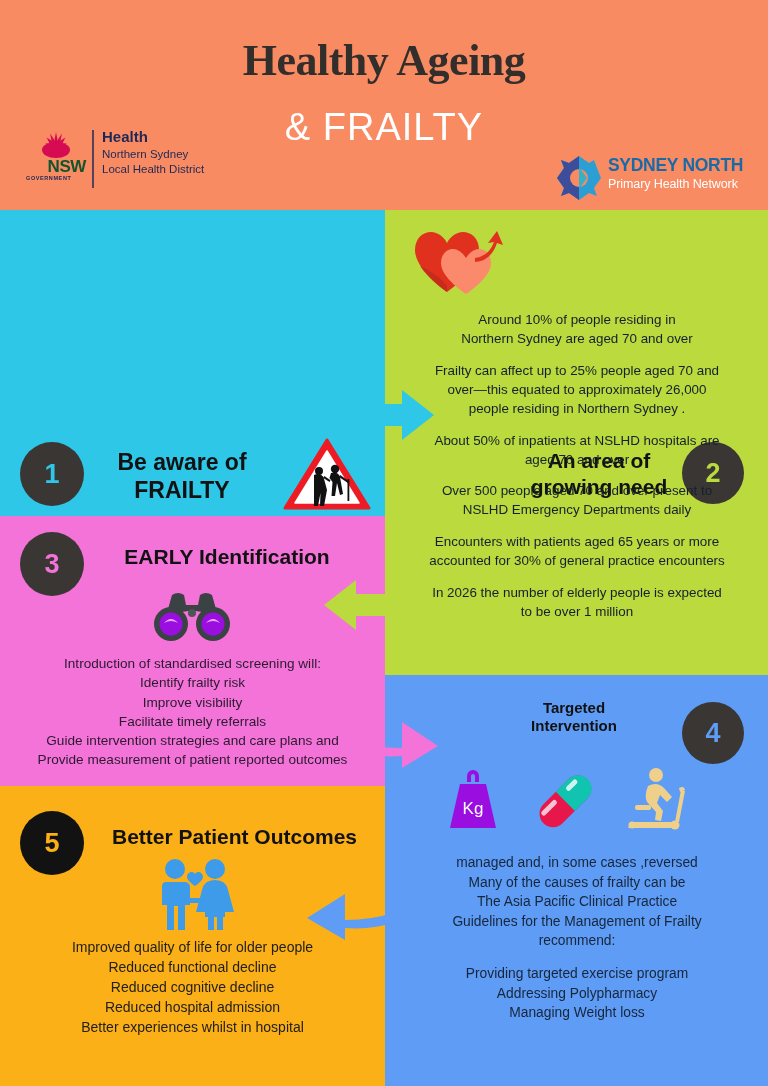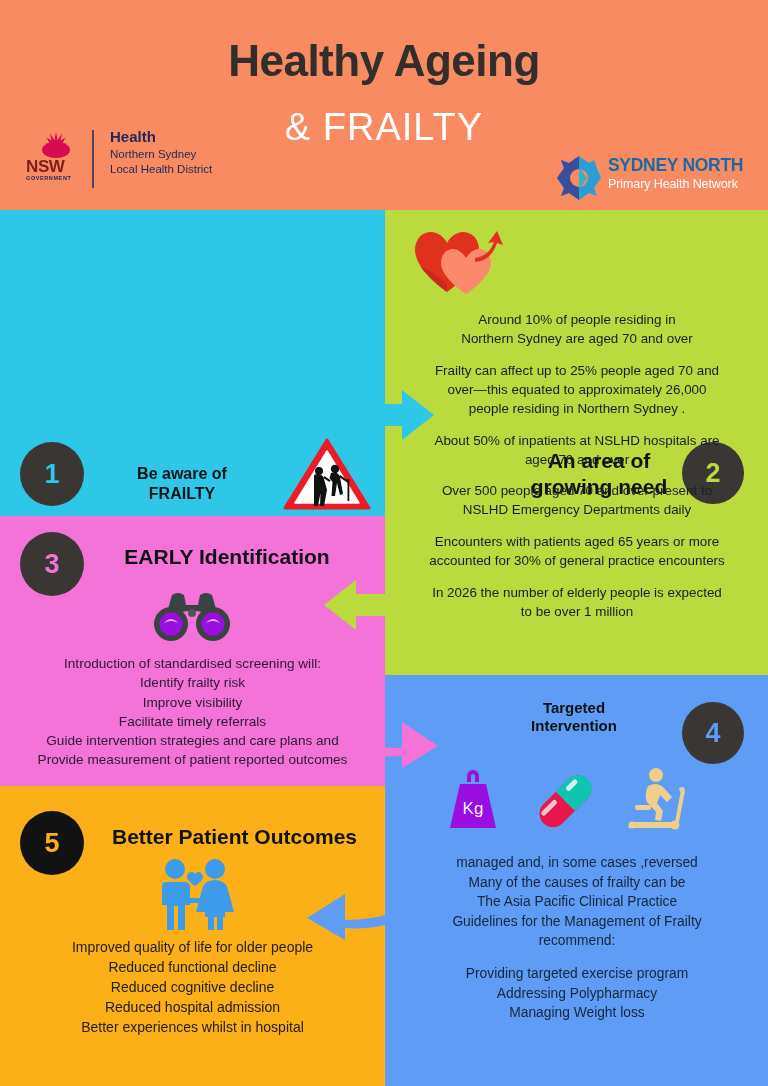--- a/index.html
+++ b/index.html
@@ -19,48 +19,48 @@
 
   
   .header {
     position:absolute; left:0; top:0; width:768px; height:210px;
     background:#f98b63;
   }
   .title-main {
     position:absolute; left:0; top:38px; width:768px;
     text-align:center;
     font-size:44px; font-weight:bold; letter-spacing:-0.5px;
-    color:#312e2c; line-height:1.05;
+    color:#312e2c; line-height:1.05;font-family:Liberation Serif, serif;
   }
   .title-sub {
     position:absolute; left:0; top:108px; width:768px;
     text-align:center;
     font-size:38px; font-weight:normal; letter-spacing:1px;
     color:#ffffff; line-height:1.05;
   }
 
   
   .logo-nsw { position:absolute; left:26px; top:128px; width:200px; height:62px; }
   .nsw-left { position:absolute; left:0; top:0; width:60px; height:62px; }
   .nsw-waratah { position:absolute; left:6px; top:0px; width:48px; height:30px; }
   .nsw-word {
     position:absolute; left:0; top:30px; width:60px;
-    font-size:17px; font-weight:bold; color:#7f1d1d;
-    letter-spacing:-0.4px; line-height:1;
+    font-size:17px; font-weight:bold; color:#14532d;
+    letter-spacing:-0.4px; line-height:1;text-align:right;
   }
   .nsw-gov {
     position:absolute; left:0; top:48px; width:60px;
     font-size:5.5px; font-weight:bold; color:#1d2857;
     letter-spacing:0.6px; line-height:1;
   }
   .nsw-divider {
     position:absolute; left:66px; top:2px; width:1.5px; height:58px;
     background:#1d2857; opacity:.75;
   }
-  .nsw-right { position:absolute; left:84px; top:0px; width:128px; }
+  .nsw-right { position:absolute; left:76px; top:0px; width:128px; }
   .nsw-health {
     font-size:15px; font-weight:bold; color:#1d2857; line-height:1.25;
   }
   .nsw-line {
     font-size:11.5px; color:#1d2857; line-height:1.32; white-space:nowrap;
   }
 
   
   .logo-snphn { position:absolute; left:556px; top:133px; width:200px; height:52px;margin-top:20px; }
   .snphn-mark { position:absolute; left:0; top:2px; width:46px; height:46px; }
@@ -177,21 +177,21 @@
         <div class="snphn-title">SYDNEY NORTH</div>
         <div class="snphn-sub">Primary Health Network</div>
       </div>
     </div>
   </div>
 
   <div class="panel p1">
     <div class="badge" style="left:20px; top:232px; width:64px; height:64px; font-size:27px; color:#2ec7e8; position:absolute;">
       <span>1</span>
     </div>
-    <div class="sec-head" style="left:92px; top:254px; width:180px; font-size:16px;">
+    <div class="sec-head" style="left:92px; top:238px; width:180px; font-size:23px;">
       <div>Be aware of</div>
       <div>FRAILTY</div>
     </div>
 
     <div class="warn-tri">
       <svg width="88" height="74" viewBox="0 0 88 74">
         <path d="M44 2 L86 70 L2 70 Z" fill="#ee1b24" stroke="#ee1b24" stroke-width="3" stroke-linejoin="round"></path>
         <path d="M44 13 L76 65 L12 65 Z" fill="#ffffff" stroke="#ffffff" stroke-width="1.5" stroke-linejoin="round"></path>
         <g fill="#111111">
 

